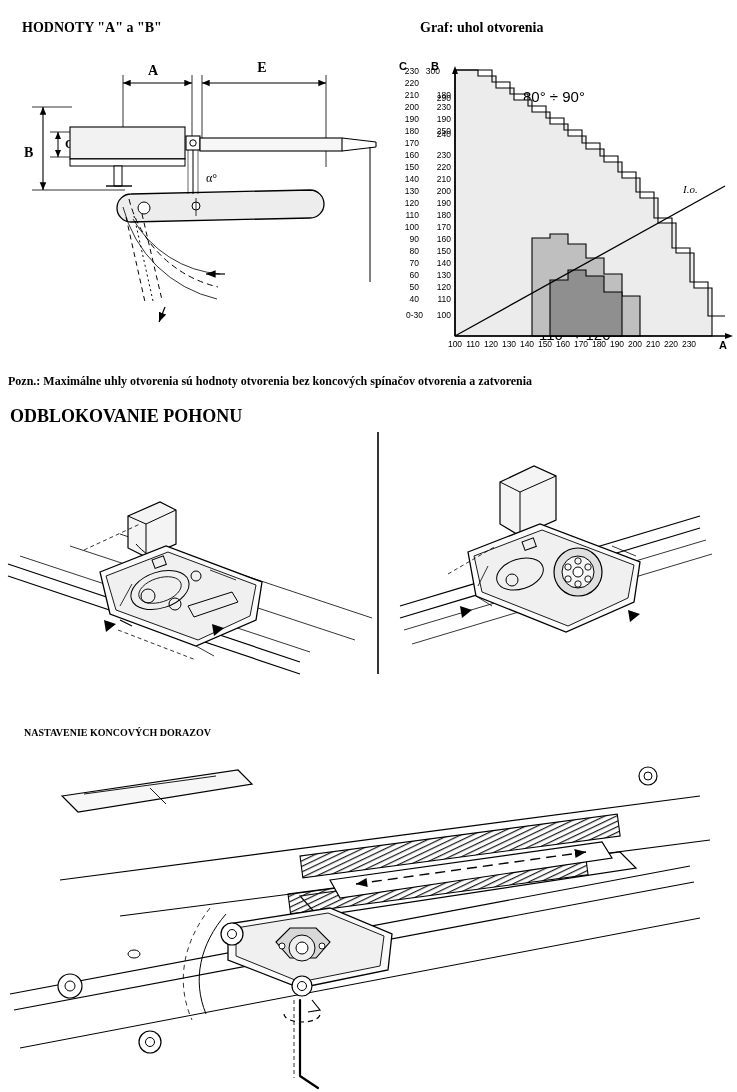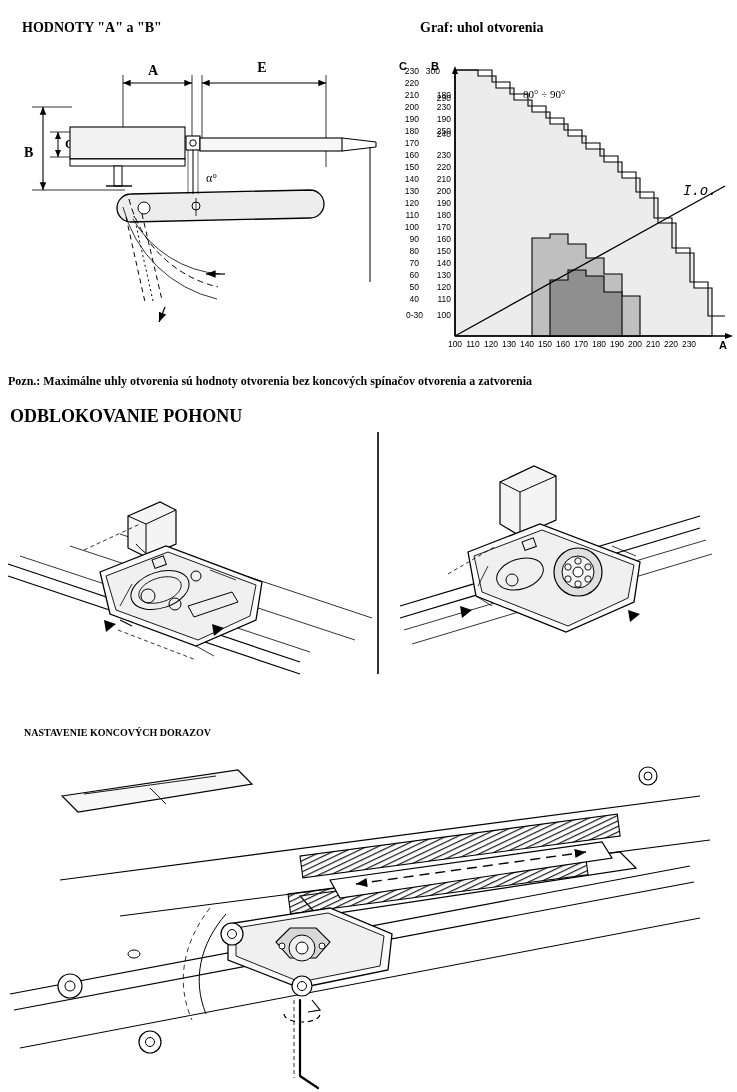--- a/index.html
+++ b/index.html
@@ -15,22 +15,22 @@
 
   
   #dwg-values{position:absolute;left:10px;top:42px;width:390px;height:320px;}
 
   
   #chart-wrap{position:absolute;left:395px;top:48px;width:340px;height:310px;}
   .ax-lab{position:absolute;font-size:11px;font-family:"Liberation Sans",sans-serif;font-weight:bold;}
   .tick{position:absolute;font-size:8.5px;font-family:"Liberation Sans",sans-serif;text-align:right;}
   .tickb{position:absolute;font-size:8.5px;font-family:"Liberation Sans",sans-serif;text-align:right;}
   .xtick{position:absolute;font-size:8.5px;font-family:"Liberation Sans",sans-serif;text-align:center;width:20px;}
-  .zone-lab{position:absolute;font-size:11px;font-family:Liberation Serif, serif;}
-  #lab-io{position:absolute;font-size:14px;font-family:Liberation Mono, monospace;font-style:italic;}
+  .zone-lab{position:absolute;font-size:15px;font-family:Liberation Sans, sans-serif;}
+  #lab-io{position:absolute;font-size:11px;font-family:Liberation Serif, serif;font-style:italic;}
 
   
   #unblock-wrap{position:absolute;left:0;top:424px;width:737px;height:270px;}
   #endstop-wrap{position:absolute;left:0;top:748px;width:737px;height:344px;}
 </style>
 </head>
 <body>
 
 <div class="page">
 

